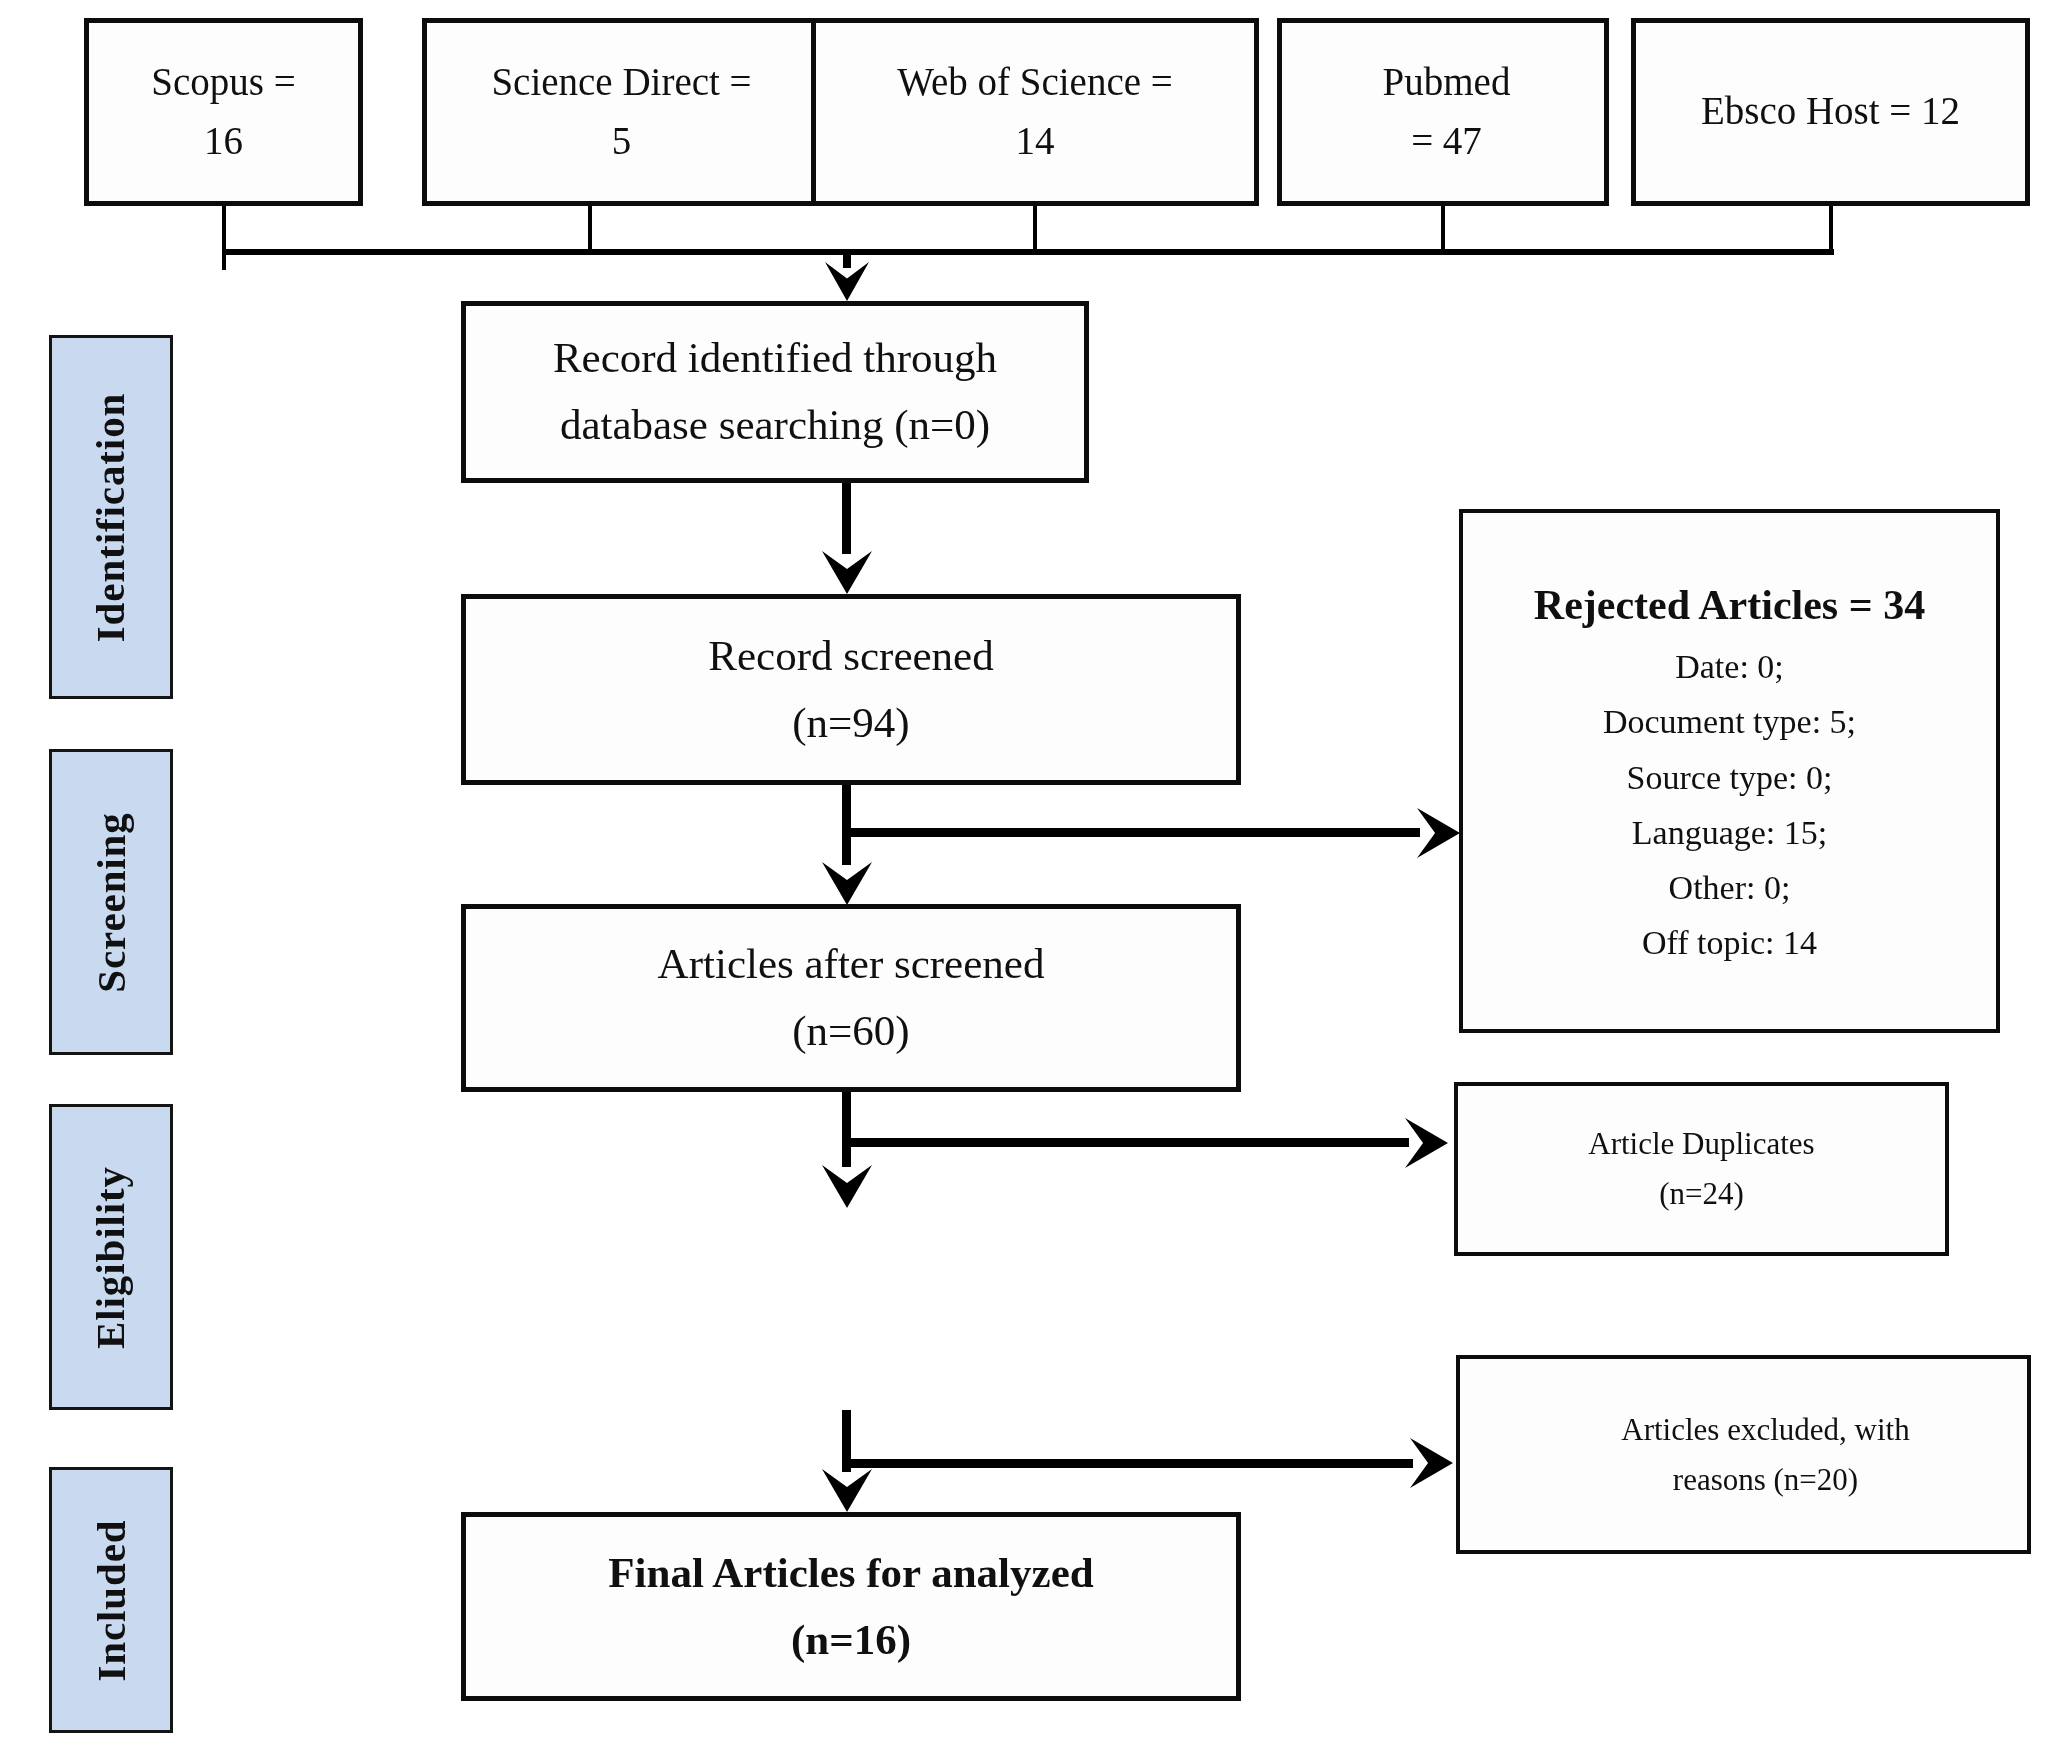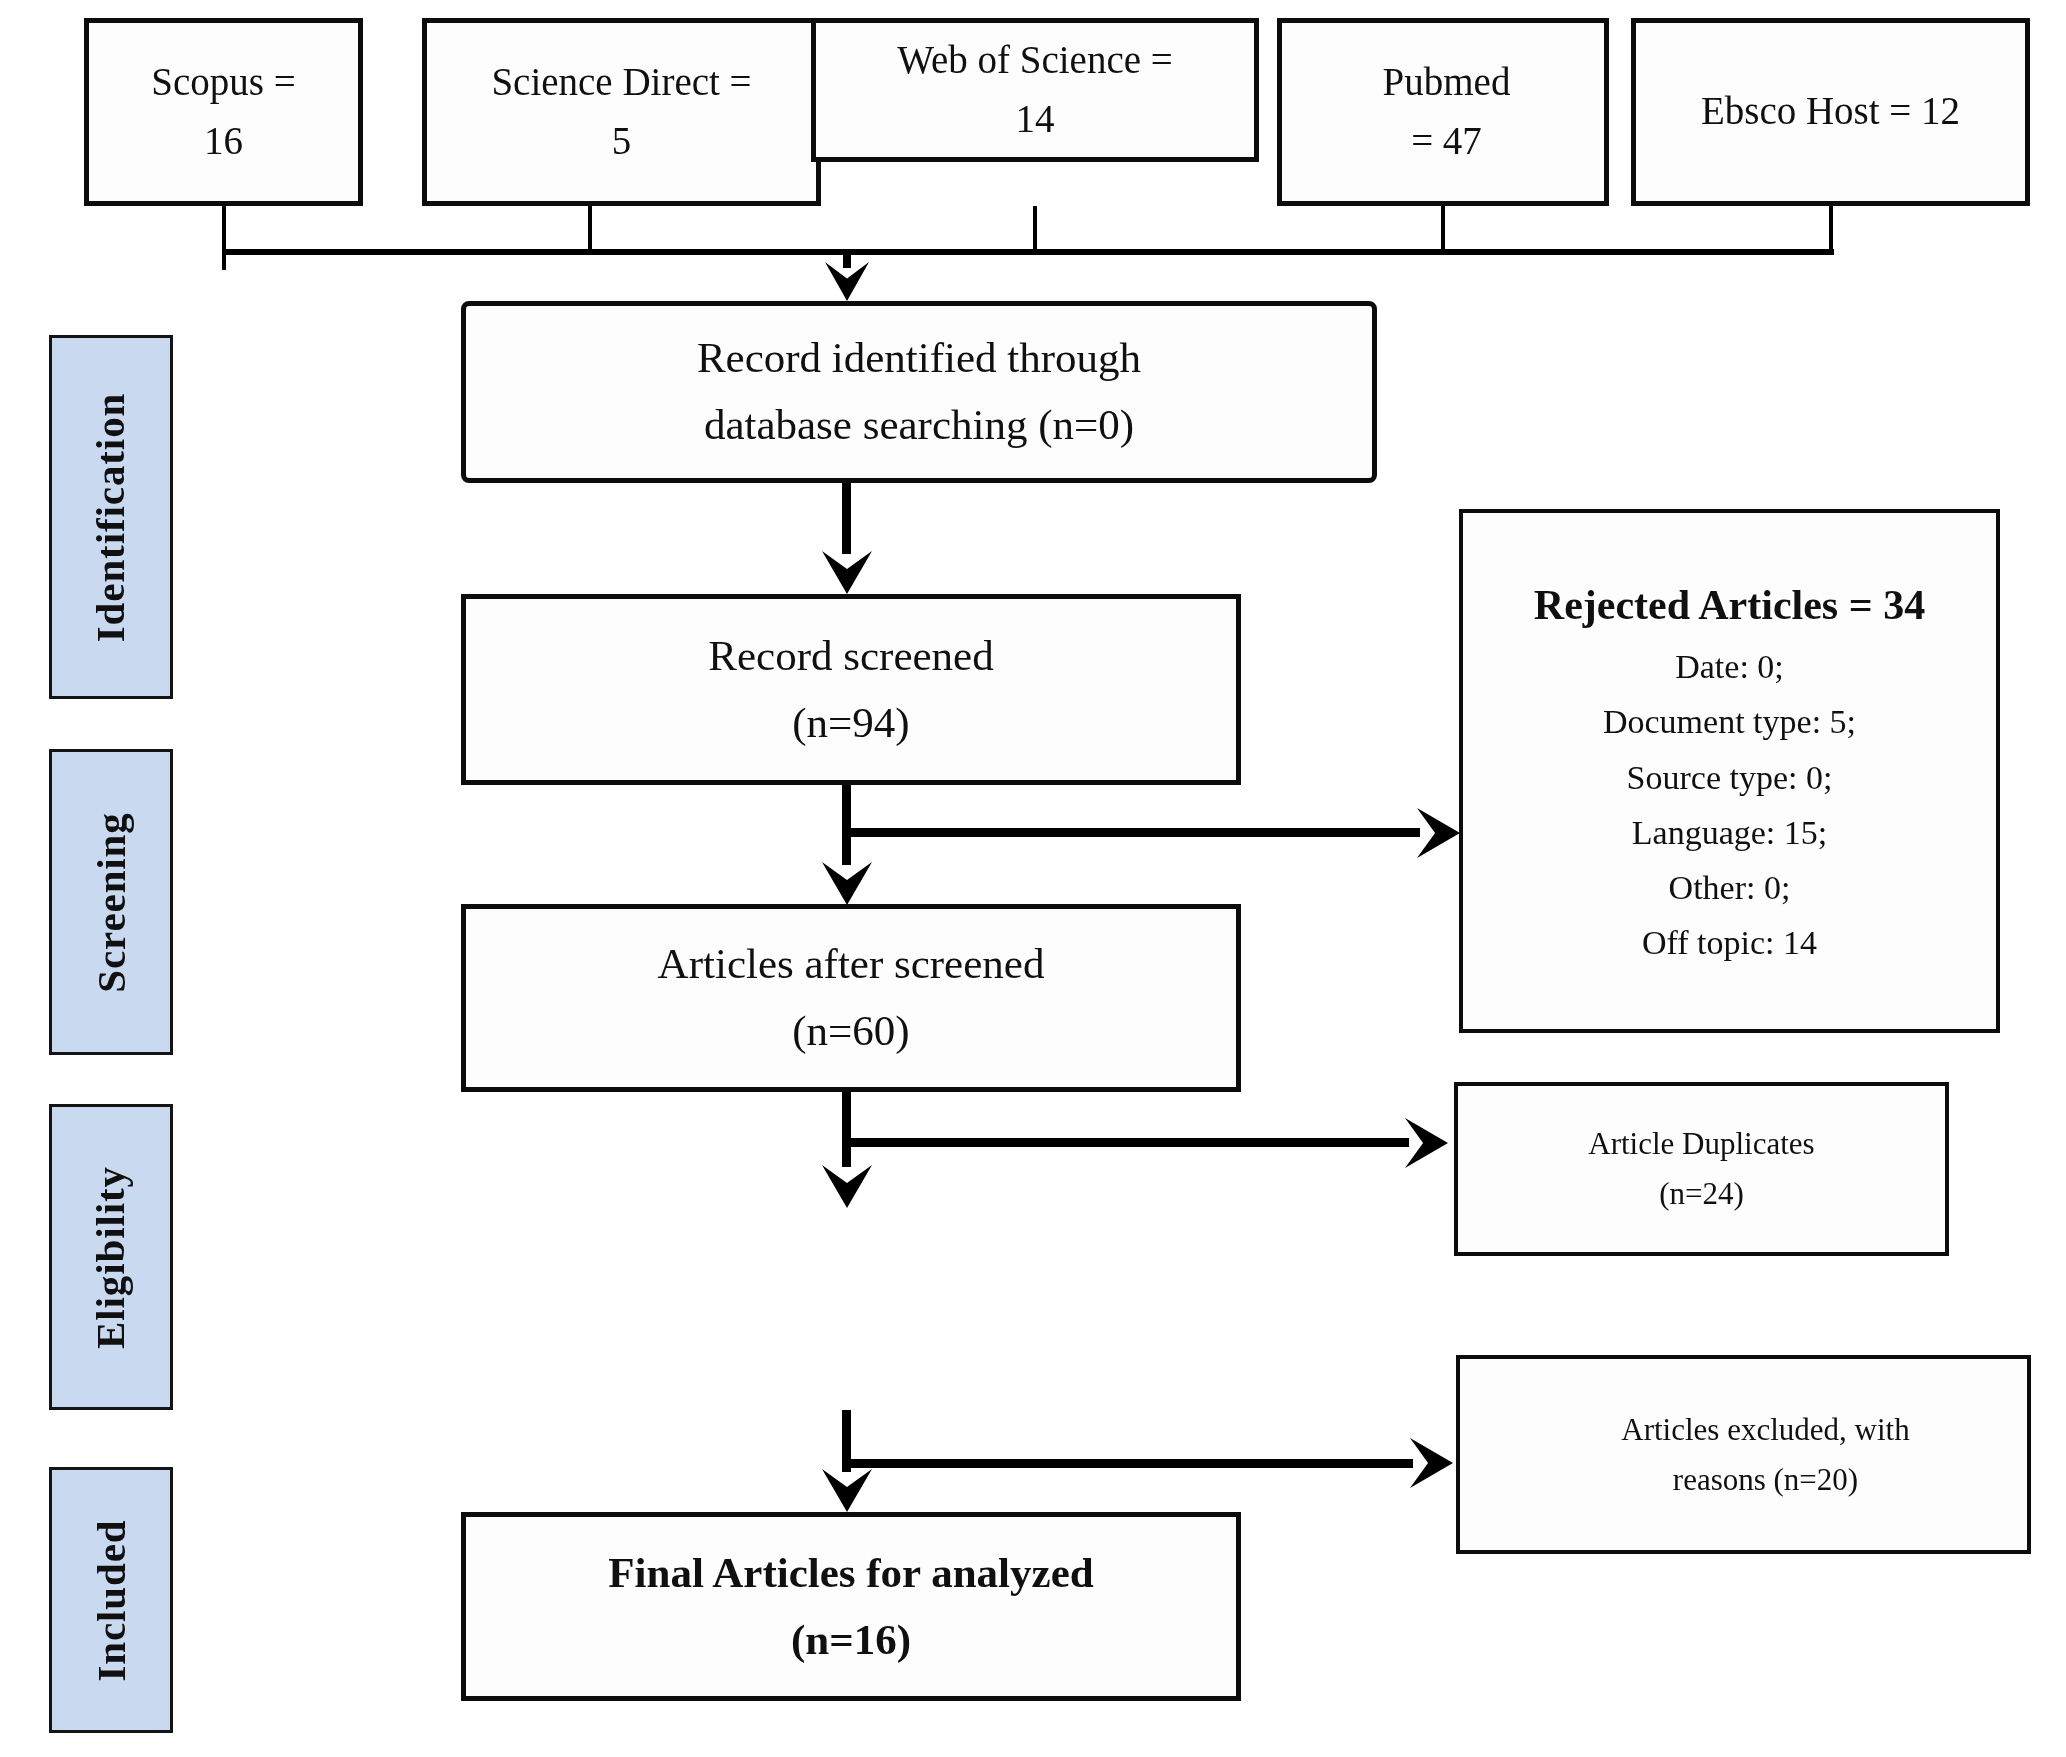--- a/index.html
+++ b/index.html
@@ -106,21 +106,21 @@
 <div class="canvas">
 
   <div class="box src" style="left:84px; top:17.7px; width:279px; height:188px;">
     <div class="txt">Scopus =
 16</div>
   </div>
   <div class="box src" style="left:390px; top:17.7px; width:399px; height:188px;margin-left:32px;">
     <div class="txt">Science Direct =
 5</div>
   </div>
-  <div class="box src" style="left:811px; top:17.7px; width:448px; height:144px;">
+  <div class="box src" style="left:811px; top:17.7px; width:448px; height:188px;">
     <div class="txt">Web of Science =
 14</div>
   </div>
   <div class="box src" style="left:1277px; top:17.7px; width:332px; height:188px;padding-left:7px;">
     <div class="txt">Pubmed
 = 47</div>
   </div>
   <div class="box src" style="left:1631px; top:17.7px; width:399px; height:188px;">
     <div class="txt">Ebsco Host = 12</div>
   </div>
@@ -141,21 +141,21 @@
   <div class="stage" style="left:49px; top:749px; width:124px; height:306px;">
     <div class="txt">Screening</div>
   </div>
   <div class="stage" style="left:49px; top:1104px; width:124px; height:306px;">
     <div class="txt">Eligibility</div>
   </div>
   <div class="stage" style="left:49px; top:1467px; width:124px; height:266px;">
     <div class="txt">Included</div>
   </div>
 
-  <div class="box" style="left:461px; top:301px; width:916px; height:182px;border-radius:8px;">
+  <div class="box" style="left:461px; top:301px; width:628px; height:182px;">
     <div class="txt">Record identified through
 database searching (n=0)</div>
   </div>
 
   <div class="box" style="left:461px; top:594px; width:780px; height:191px;">
     <div class="txt">Record screened
 (n=94)</div>
   </div>
 
   <div class="box" style="left:461px; top:904px; width:780px; height:188px;">

